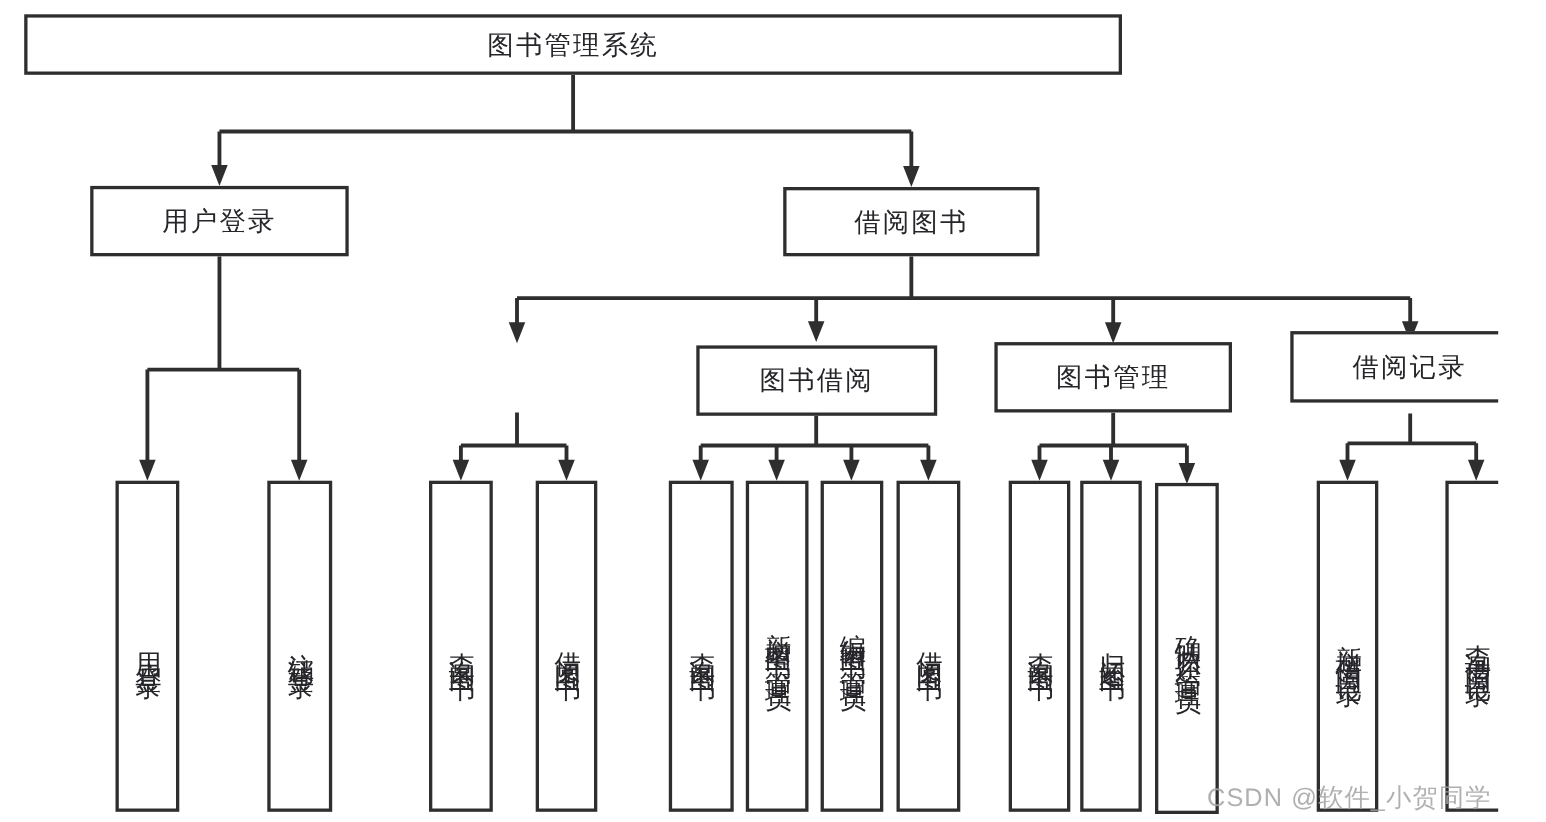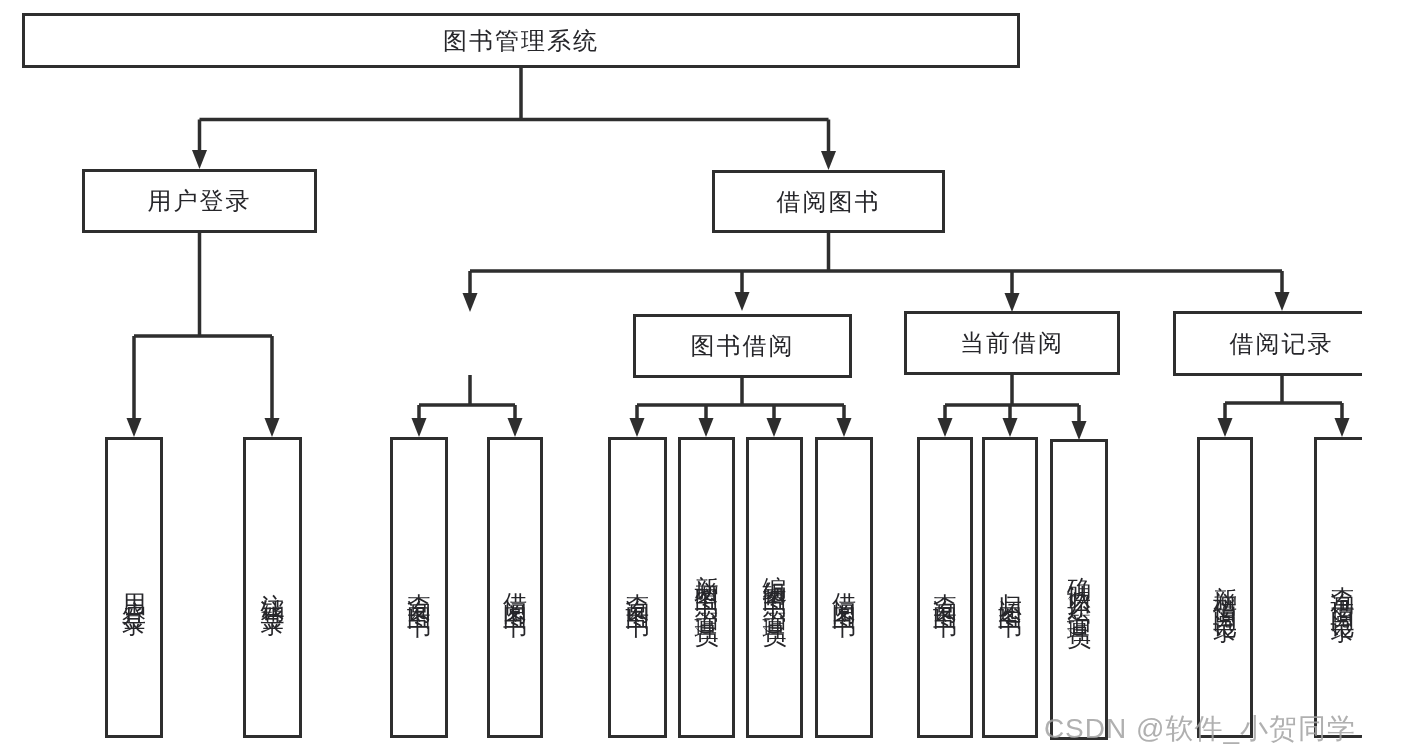--- a/index.html
+++ b/index.html
@@ -36,21 +36,21 @@
     left: 0; top: 0;
     width: 1405px; height: 747px;
     pointer-events: none;
   }
   .connector-layer path { stroke: #2e2e2e; stroke-width: 3.5; fill: none; }
   .connector-layer polygon { fill: #2e2e2e; stroke: none; }
   .watermark {
     position: absolute;
     right: 6px;
     top: 710px;
-    font-size: 28px;
+    font-size: 23px;
     color: rgba(162,162,162,0.85);
     letter-spacing: 1px;
     white-space: nowrap;
     z-index: 5;
     text-align: right;
   }
 </style>
 </head>
 <body>
 
@@ -91,22 +91,22 @@
     <polygon points="1217.5,418 1232.5,418 1225,437"></polygon>
     <polygon points="1334.5,418 1349.5,418 1342,437"></polygon>
   </svg>
 
   <div class="node hnode" style="left:22px; top:13px; width:998px; height:55px;">图书管理系统</div>
 
   <div class="node hnode" style="left:82px; top:169px; width:235px; height:64px;">用户登录</div>
   <div class="node hnode" style="left:712px; top:170px; width:233px; height:63px;">借阅图书</div>
 
   <div class="node hnode" style="left:633px; top:314px; width:219px; height:64px;">图书借阅</div>
-  <div class="node hnode" style="left:904px; top:311px; width:216px; height:64px;">当前借阅</div>
-  <div class="node hnode" style="left:1173px; top:311px; width:217px; height:65px;text-align:center;">借阅记录</div>
+  <div class="node hnode" style="left:904px; top:311px; width:216px; height:64px;">图书管理</div>
+  <div class="node hnode" style="left:1173px; top:301px; width:217px; height:65px;text-align:center;">借阅记录</div>
 
   <div class="node vnode" style="left:105px; top:437px; width:58px; height:301px;">
     <span>用户登录</span>
   </div>
   <div class="node vnode" style="left:243px; top:437px; width:59px; height:301px;">
     <span>注销登录</span>
   </div>
 
   <div class="node vnode" style="left:390px; top:437px; width:58px; height:301px;">
     <span>查询图书</span>

